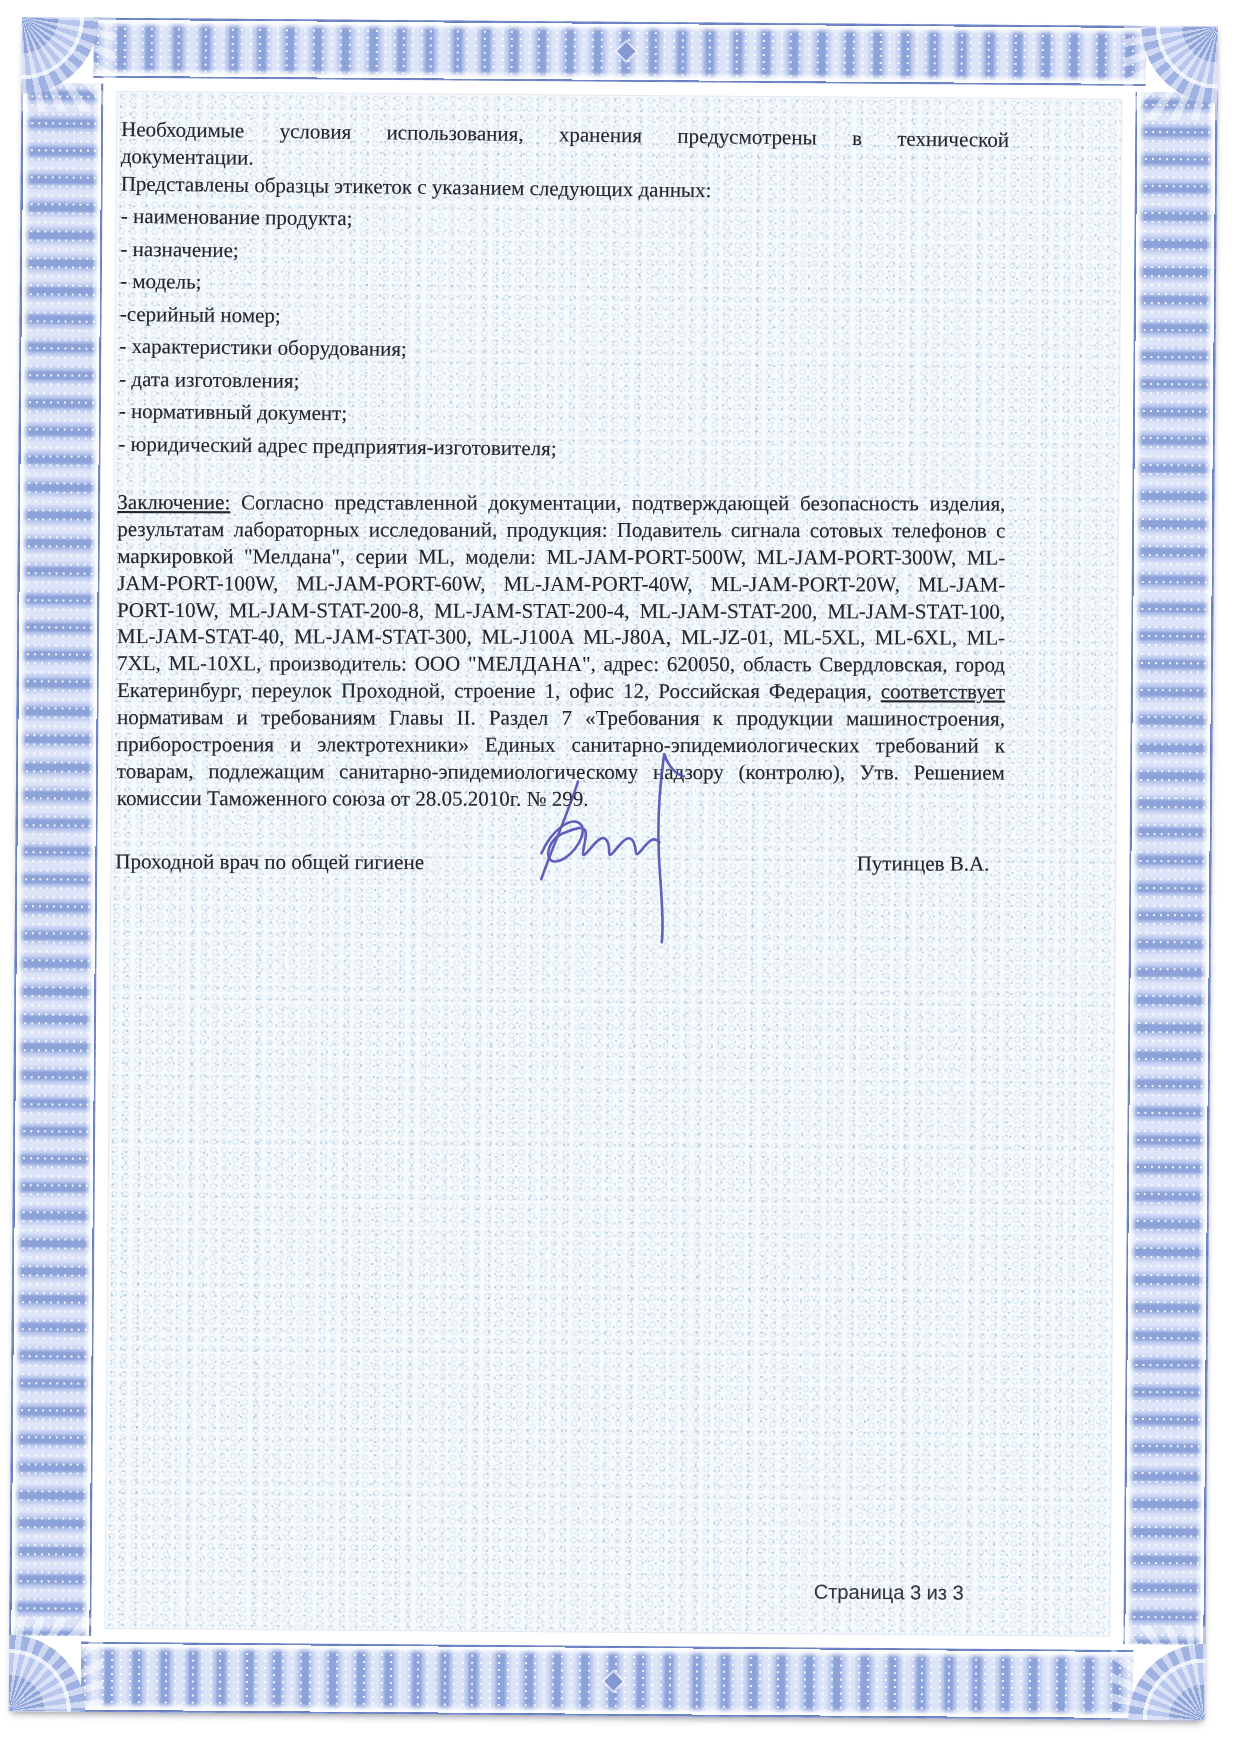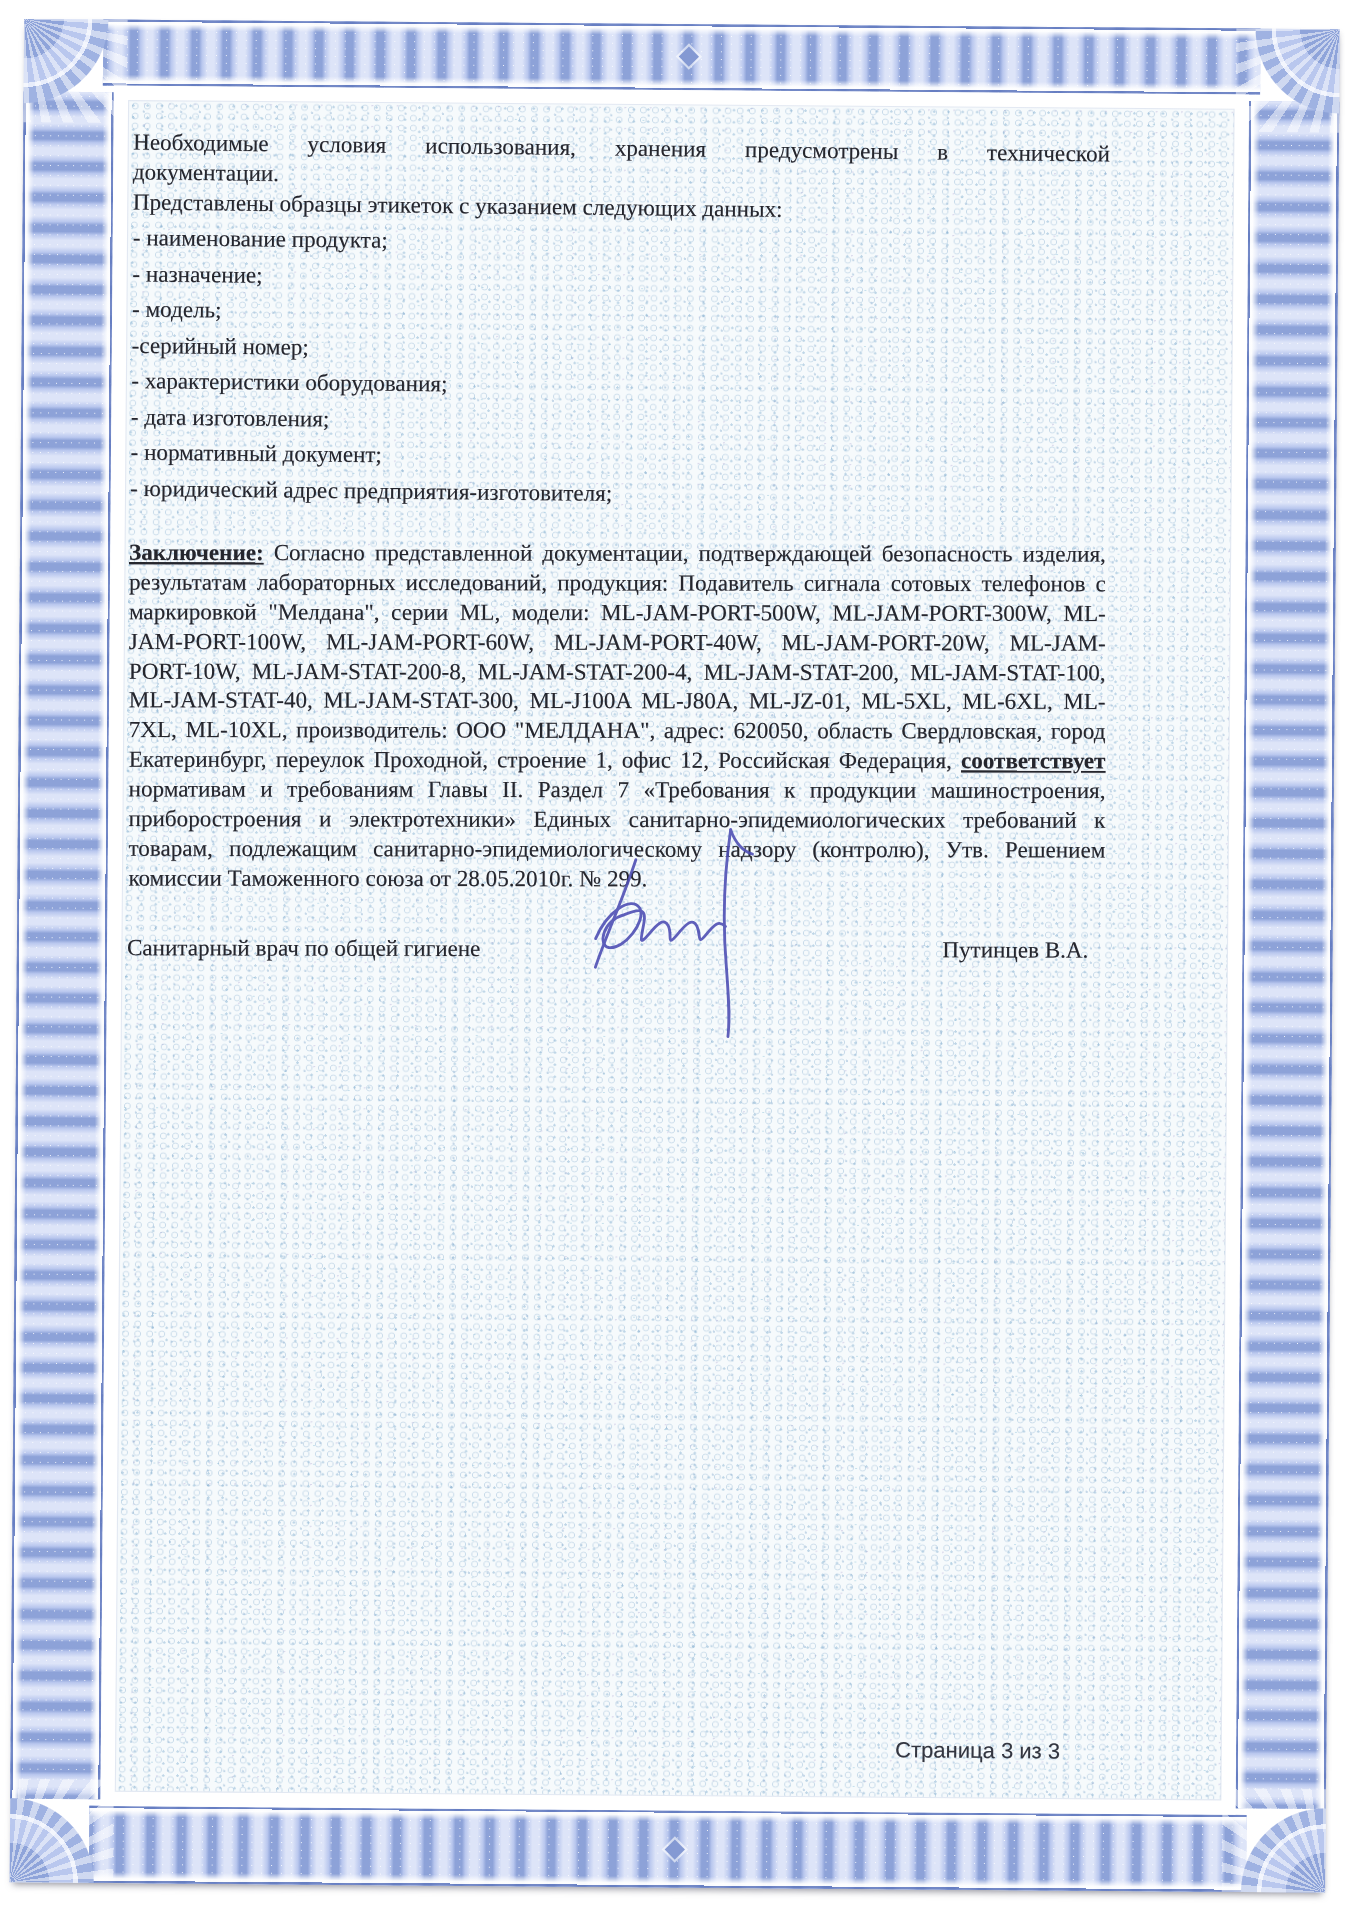--- a/index.html
+++ b/index.html
@@ -83,21 +83,21 @@
     position:relative;padding:24px 112px 0 4px;
     color:#25262d;font-size:21px;line-height:1.28;
     text-shadow:.3px .3px .4px rgba(30,30,55,.35);
   }
   .p-justified{margin:0;text-align:justify;}
   .p1{word-spacing:20px;transform:rotate(0.25deg);transform-origin:0 0;}
   .p2{margin:2px 0 0;transform:rotate(0.2deg);}
   .label-list{margin:2px 0 0;transform:rotate(0.15deg);}
   .label-item{line-height:1.55;}
   .conclusion{margin-top:28px;text-align:justify;transform:rotate(-0.35deg);transform-origin:0 50%;}
-  .bu{font-weight:bold;text-decoration:underline;}
+  .bu{font-weight:normal;text-decoration:underline;}
   .sign-row{display:flex;justify-content:space-between;margin-top:34px;transform:rotate(-0.3deg);}
   .sign-name{padding-right:14px;}
   .signature{position:absolute;left:400px;top:642px;width:195px;height:210px;}
   .page-num{
     position:absolute;right:146px;bottom:30px;
     font-family:"Liberation Sans",sans-serif;font-size:20px;color:#333640;
     text-shadow:.3px .3px .3px rgba(40,40,60,.3);
   }
 </style>
 </head>
@@ -132,21 +132,21 @@
           <div class="label-item">-серийный номер;</div>
           <div class="label-item">- характеристики оборудования;</div>
           <div class="label-item">- дата изготовления;</div>
           <div class="label-item">- нормативный документ;</div>
           <div class="label-item">- юридический адрес предприятия-изготовителя;</div>
         </div>
 
         <p class="conclusion"><span class="bu">Заключение:</span> <span>Согласно представленной документации, подтверждающей безопасность изделия, результатам лабораторных исследований, продукция: Подавитель сигнала сотовых телефонов с маркировкой "Мелдана", серии ML, модели: ML-JAM-PORT-500W, ML-JAM-PORT-300W, ML-JAM-PORT-100W, ML-JAM-PORT-60W, ML-JAM-PORT-40W, ML-JAM-PORT-20W, ML-JAM-PORT-10W, ML-JAM-STAT-200-8, ML-JAM-STAT-200-4, ML-JAM-STAT-200, ML-JAM-STAT-100, ML-JAM-STAT-40, ML-JAM-STAT-300, ML-J100A ML-J80A, ML-JZ-01, ML-5XL, ML-6XL, ML-7XL, ML-10XL, производитель: ООО "МЕЛДАНА", адрес: 620050, область Свердловская, город Екатеринбург, переулок Проходной, строение 1, офис 12, Российская Федерация,</span> <span class="bu">соответствует</span> <span>нормативам и требованиям Главы II. Раздел 7 «Требования к продукции машиностроения, приборостроения и электротехники» Единых санитарно-эпидемиологических требований к товарам, подлежащим санитарно-эпидемиологическому надзору (контролю), Утв. Решением комиссии Таможенного союза от 28.05.2010г. № 299.</span></p>
 
         <div class="sign-row">
-          <span>Санитарный врач по общей гигиене</span>
+          <span>Проходной врач по общей гигиене</span>
           <span class="sign-name">Путинцев В.А.</span>
         </div>
 
       </div>
 
       <svg class="signature" viewBox="0 0 195 210">
         <g fill="none" stroke="#4f4fb4" stroke-width="2.6" stroke-linecap="round" opacity="0.9">
           <path d="M66,44 C56,76 40,112 30,142"></path>
           <path d="M30,116 C40,92 62,76 70,88 C76,100 56,126 42,124 C32,122 36,100 56,94 C66,90 76,86 74,100 C72,114 68,124 78,112 C86,102 92,96 96,104 C100,112 94,124 104,112 C112,102 118,96 122,104 C126,112 122,122 130,112 C138,102 142,98 148,104"></path>
           <path d="M152,16 C147,52 145,96 149,140 C151,166 153,186 151,204"></path>

